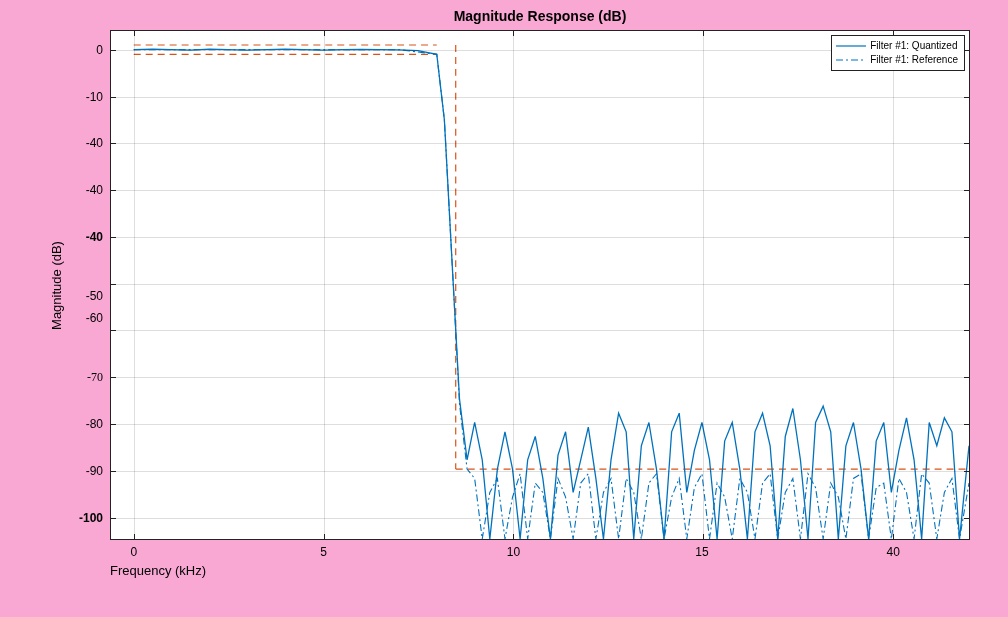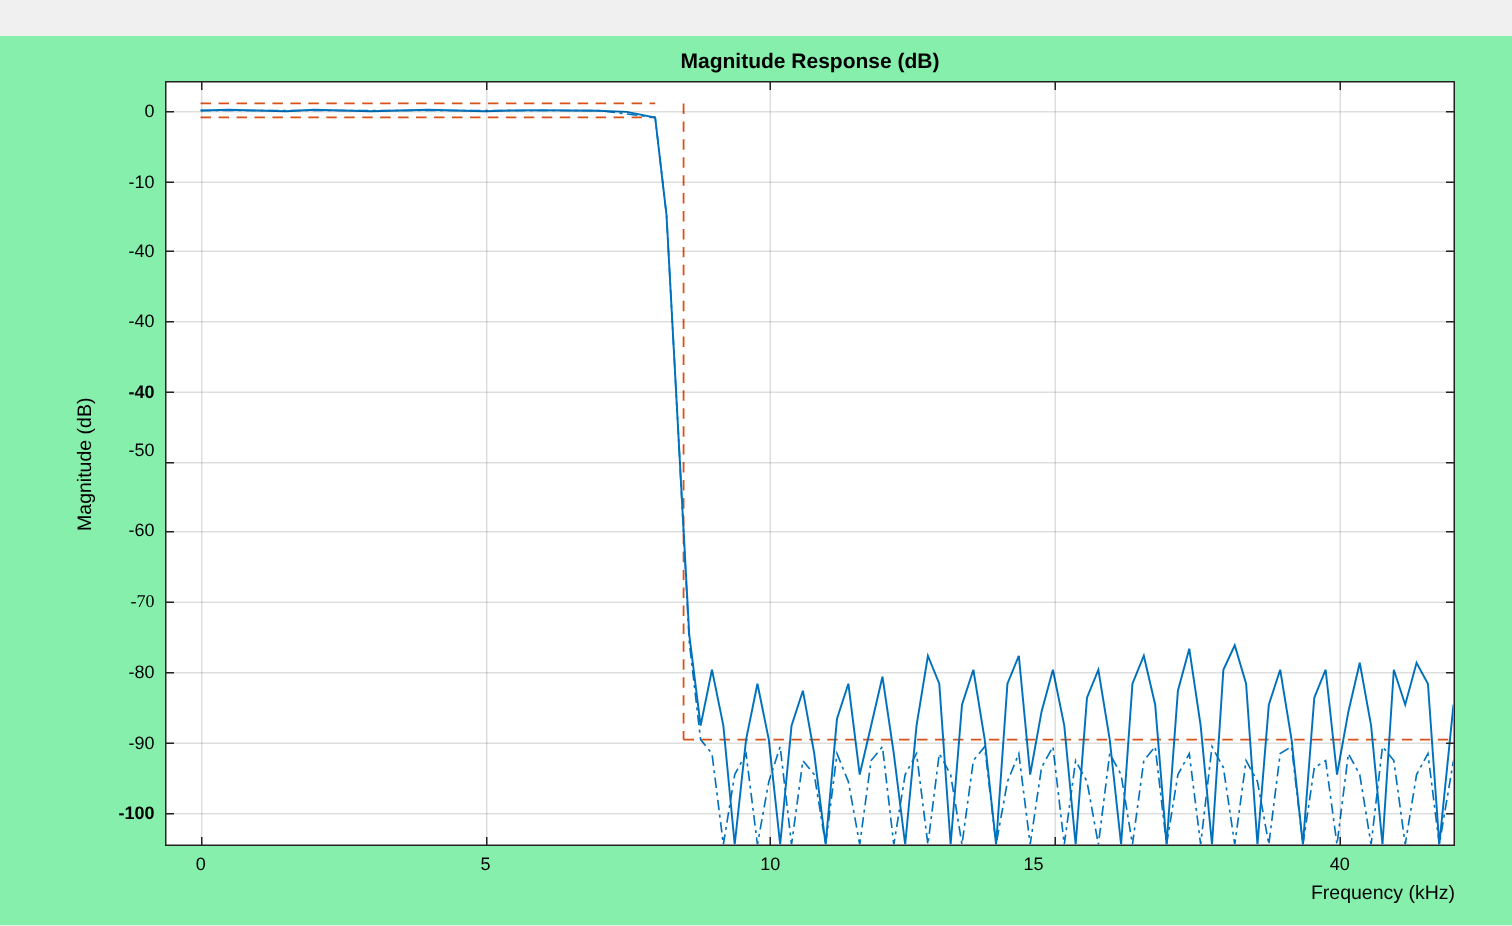--- a/index.html
+++ b/index.html
@@ -6,22 +6,21 @@
   body {
     font-family: Helvetica, Arial, sans-serif;
     background: #f0f0f0;
     width: 1008px;
     height: 617px;
     position: relative;
   }
   .figure {
     position: absolute;
     inset: 0;
-    background: #86efac;
-    margin-top: 24px;
+    background: #f9a8d4;
   }
   .plot-area {
     position: absolute;
     left: 110px;
     top: 30px;
     width: 860px;
     height: 510px;
     background: #ffffff;
     border: 1px solid #222;
   }
@@ -49,21 +48,21 @@
     transform: rotate(-90deg);
     white-space: nowrap;
     font-size: 13px;
     color: #000;
   }
   .xlabel {
     position: absolute;
     left: 110px;
     top: 563px;
     width: 860px;
-    text-align: right;
+    text-align: left;
     font-size: 13px;
     color: #000;
   }
   .ytick {
     position: absolute;
     right: 100%;
     margin-right: 8px;
     font-size: 12px;
     color: #000;
     transform: translateY(-50%);
@@ -172,21 +171,21 @@
       <div class="tickmark-x" style="left: 212.627px;"></div>
       <div class="tickmark-x t" style="left: 212.627px;"></div>
       <div class="xtick" style="left: 212.627px;">5</div>
       <div class="grid-v" style="left: 402.472px;"></div>
       <div class="tickmark-x" style="left: 402.472px;"></div>
       <div class="tickmark-x t" style="left: 402.472px;"></div>
       <div class="xtick" style="left: 402.472px;">10</div>
       <div class="grid-v" style="left: 592.318px;"></div>
       <div class="tickmark-x" style="left: 592.318px;"></div>
       <div class="tickmark-x t" style="left: 592.318px;"></div>
-      <div class="xtick" style="left: 578px;">15</div>
+      <div class="xtick" style="left: 591px;">15</div>
       <div class="grid-v" style="left: 782.163px;"></div>
       <div class="tickmark-x" style="left: 782.163px;"></div>
       <div class="tickmark-x t" style="left: 782.163px;"></div>
       <div class="xtick" style="left: 782.163px;">40</div>
       <div class="grid-h" style="top: 18.7156px;"></div>
       <div class="tickmark-y" style="top: 18.7156px;"></div>
       <div class="tickmark-y r" style="top: 18.7156px;"></div>
       <div class="ytick" style="top: 18.7156px;">0</div>
       <div class="grid-h" style="top: 65.5046px;"></div>
       <div class="tickmark-y" style="top: 65.5046px;"></div>
@@ -200,35 +199,53 @@
       <div class="tickmark-y" style="top: 159.083px;"></div>
       <div class="tickmark-y r" style="top: 159.083px;"></div>
       <div class="ytick" style="top: 159.083px;">-40</div>
       <div class="grid-h" style="top: 205.872px;"></div>
       <div class="tickmark-y" style="top: 205.872px;"></div>
       <div class="tickmark-y r" style="top: 205.872px;"></div>
       <div class="ytick" style="top: 205.872px; font-weight: bold;">-40</div>
       <div class="grid-h" style="top: 252.661px;"></div>
       <div class="tickmark-y" style="top: 252.661px;"></div>
       <div class="tickmark-y r" style="top: 252.661px;"></div>
-      <div class="ytick" style="top: 245px;">-50</div>
+      <div class="ytick" style="top: 265px;">-50</div>
       <div class="grid-h" style="top: 299.45px;"></div>
       <div class="tickmark-y" style="top: 299.45px;"></div>
       <div class="tickmark-y r" style="top: 299.45px;"></div>
-      <div class="ytick" style="top: 298px; text-align: center;">-60</div>
+      <div class="ytick" style="top: 287px; text-align: center;">-60</div>
       <div class="grid-h" style="top: 346.239px;"></div>
       <div class="tickmark-y" style="top: 346.239px;"></div>
       <div class="tickmark-y r" style="top: 346.239px;"></div>
       <div class="ytick" style="top: 346.239px; font-family: Liberation Serif, serif;">-70</div>
       <div class="grid-h" style="top: 393.028px;"></div>
       <div class="tickmark-y" style="top: 393.028px;"></div>
       <div class="tickmark-y r" style="top: 393.028px;"></div>
       <div class="ytick" style="top: 393.028px;">-80</div>
       <div class="grid-h" style="top: 439.817px;"></div>
       <div class="tickmark-y" style="top: 439.817px;"></div>
       <div class="tickmark-y r" style="top: 439.817px;"></div>
       <div class="ytick" style="top: 439.817px;">-90</div>
       <div class="grid-h" style="top: 486.606px;"></div>
       <div class="tickmark-y" style="top: 486.606px;"></div>
       <div class="tickmark-y r" style="top: 486.606px;"></div>
       <div class="ytick" style="top: 486.606px; font-weight: bold;">-100</div>
+      <div class="legend">
+      <div class="legend-row">
+        <span class="legend-swatch">
+          <svg width="30" height="10">
+              <line x1="0" y1="5" x2="30" y2="5" stroke="#0072BD" stroke-width="1.2"></line>
+            </svg>
+        </span>
+        <span>Filter #1: Quantized</span>
+      </div>
+      <div class="legend-row">
+        <span class="legend-swatch">
+          <svg width="30" height="10">
+              <line x1="0" y1="5" x2="30" y2="5" stroke="#0072BD" stroke-width="1.2" stroke-dasharray="7 3 2 3"></line>
+            </svg>
+        </span>
+        <span>Filter #1: Reference</span>
+      </div>
+    </div>
     </div>
 </div>
 
 </body></html>

